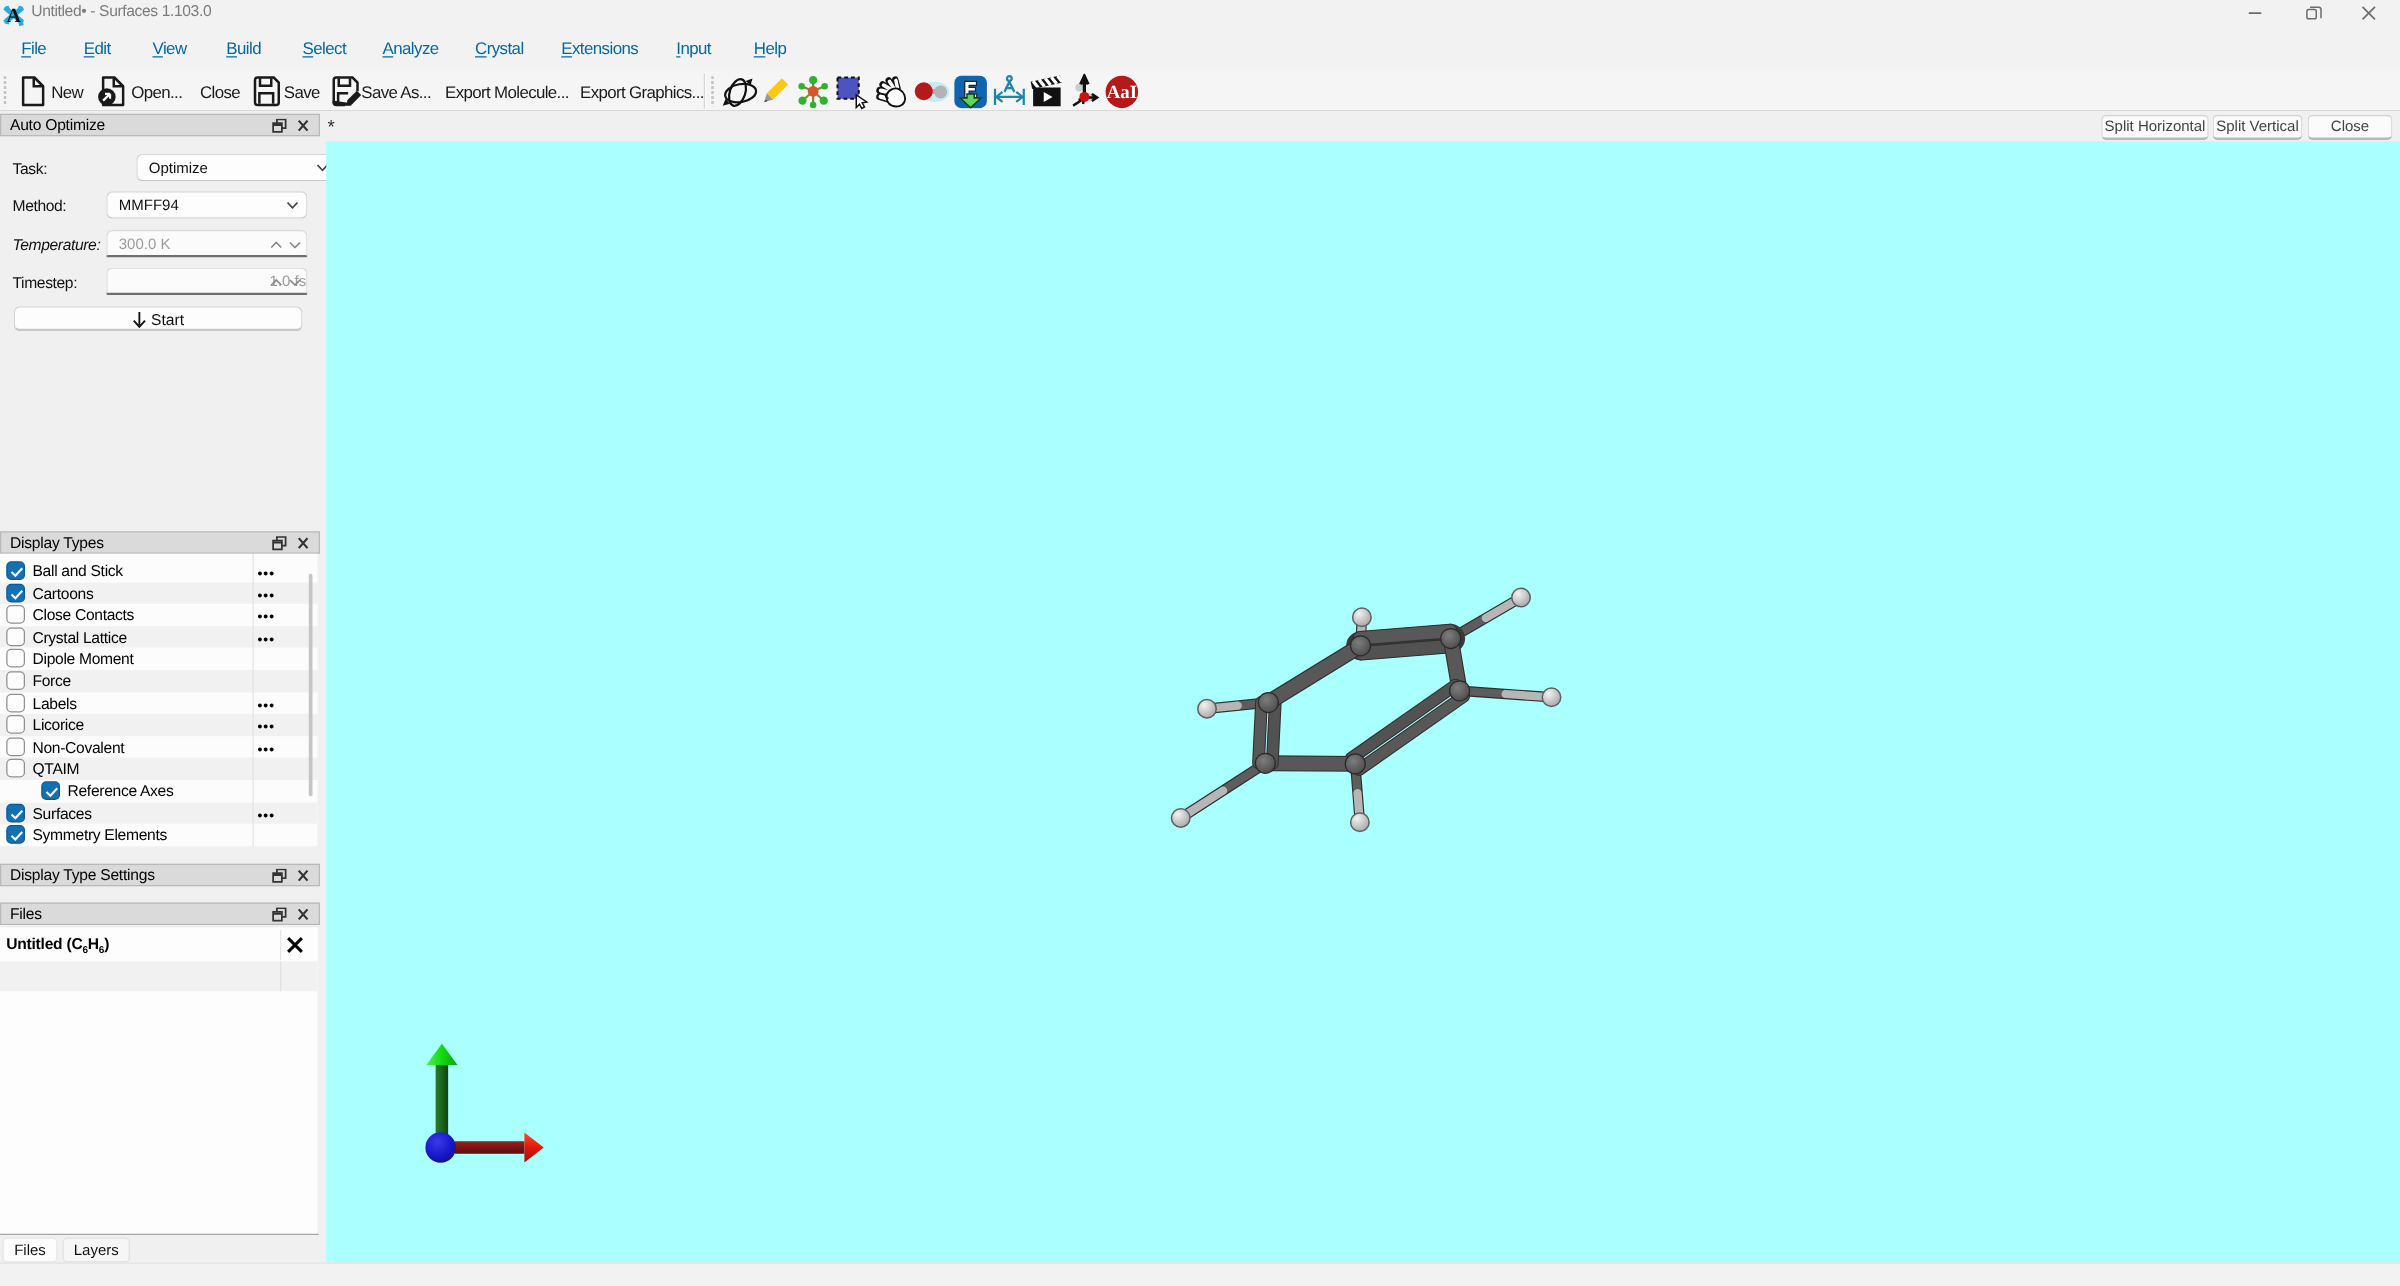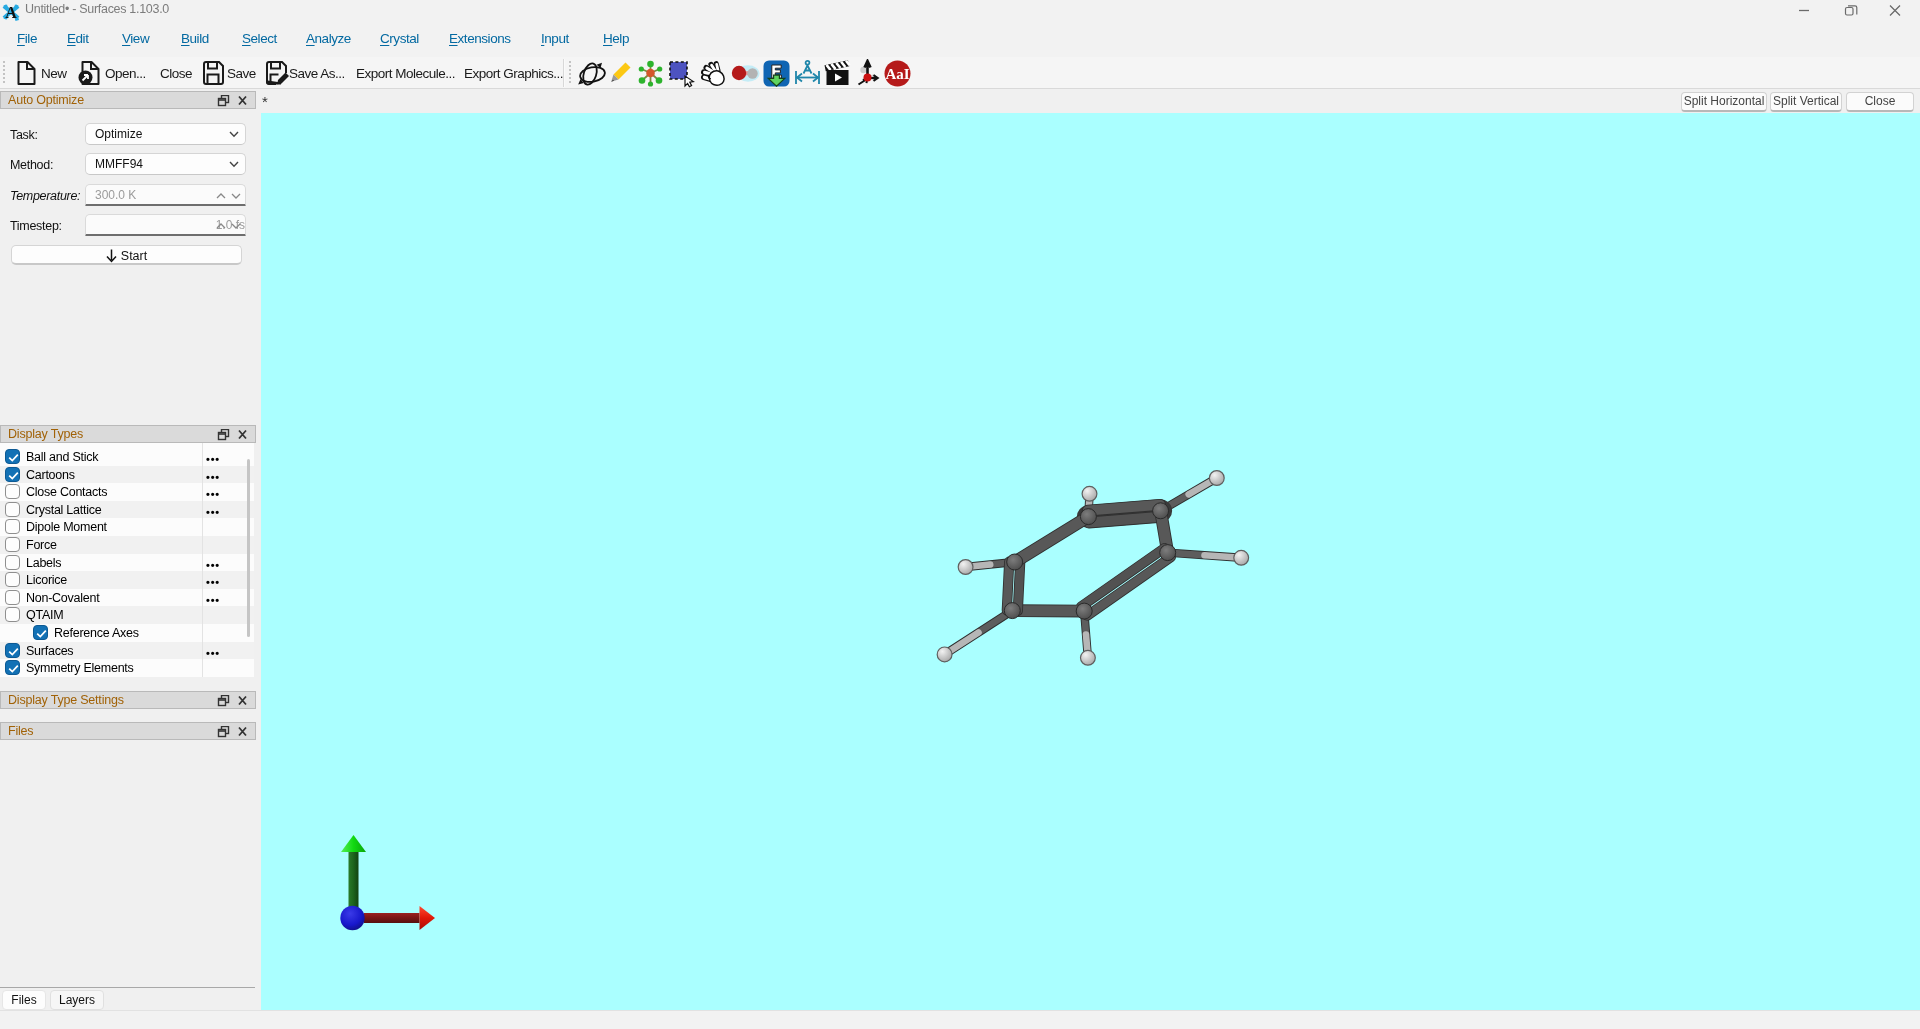--- a/index.html
+++ b/index.html
@@ -18,21 +18,21 @@
 .tbtext { position:absolute; top:9px; font-size:13.5px; letter-spacing:-0.5px; color:#1a1a1a; }
 .handle { position:absolute; top:4px; width:2px; height:24px;
   background-image:repeating-linear-gradient(to bottom,#c3c3c3 0 2px, transparent 2px 4px); }
 
 #tabstrip { left:256px; top:89px; width:1664px; height:24px; background:#f0f0f0; }
 .vbtn { position:absolute; top:3px; height:20px; background:#fbfbfb; border:1px solid #d2d2d2; border-bottom:2px solid #b8b8b8; border-radius:4px; font-size:12px; color:#444; text-align:center; line-height:17px; }
 
 #viewport { left:261px; top:113px; width:1659px; height:897px; background:#aaffff; }
 
 #dockcol { left:0; top:89px; width:256px; height:921px; background:#f0f0f0; }
-.dhead { position:absolute; left:0; width:256px; height:18px; background:#dadada; border:1px solid #b9b9b9; font-size:12.5px; letter-spacing:-0.2px; color:#a16207; padding-left:7px; line-height:16px; }
+.dhead { position:absolute; left:0; width:256px; height:18px; background:#dadada; border:1px solid #b9b9b9; font-size:12.5px; letter-spacing:-0.2px; color:#000000; padding-left:7px; line-height:16px; }
 .dicons { position:absolute; top:3px; right:7px; }
 
 .flabel { position:absolute; left:10px; font-size:12.5px; letter-spacing:-0.3px; color:#111; }
 .combo { position:absolute; left:85px; width:161px; height:22px; background:#fdfdfd; border:1px solid #d5d5d5; border-bottom:1px solid #c8c8c8; border-radius:5px; font-size:12px; color:#111; padding-left:9px; line-height:20px; }
 .spin { position:absolute; left:85px; width:161px; height:22px; background:#fbfbfb; border:1px solid #dadada; border-bottom:2px solid #6e6e6e; border-radius:5px 5px 1px 1px; font-size:12px; color:#9b9b9b; padding-left:9px; line-height:20px; }
 
 #dtlist { left:0; top:354px; width:254px; height:234px; background:#fcfcfc; }
 .row { position:absolute; left:0; width:254px; height:17.6px; }
 .row.alt { background:#f1f1f1; }
 .cb { position:absolute; left:5px; top:1px; width:15px; height:15px; border-radius:4px; }
@@ -222,21 +222,21 @@
 
   <div class="dhead" style="top:2px;">Auto Optimize
     <svg class="dicons" width="42" height="12" viewBox="0 0 42 12">
       <rect x="15.5" y="0.5" width="7" height="7" fill="none" stroke="#333" stroke-width="1.4"></rect>
       <rect x="12.5" y="3.5" width="7" height="7" fill="#dadada" stroke="#333" stroke-width="1.4"></rect>
       <path d="M13 5 h6" stroke="#333" stroke-width="1.6"></path>
       <path d="M33 1.5 L40 9.5 M40 1.5 L33 9.5" stroke="#333" stroke-width="1.8"></path>
     </svg>
   </div>
   <div class="flabel" style="top:39px;">Task:</div>
-  <div class="combo" style="top:34px;">Optimize
+  <div class="combo" style="top:34px;margin-left:24px;">Optimize
     <svg style="position:absolute; right:6px; top:7px;" width="10" height="7" viewBox="0 0 10 7">
         <path d="M1 1 L5 5.2 L9 1" fill="none" stroke="#444" stroke-width="1.4"></path>
       </svg>
   </div>
   <div class="flabel" style="top:69px;">Method:</div>
   <div class="combo" style="top:64px;">MMFF94
     <svg style="position:absolute; right:6px; top:7px;" width="10" height="7" viewBox="0 0 10 7">
         <path d="M1 1 L5 5.2 L9 1" fill="none" stroke="#444" stroke-width="1.4"></path>
       </svg>
   </div>
@@ -355,20 +355,32 @@
     </svg>
   </div>
 
   <div class="dhead" style="top:633px;">Files
     <svg class="dicons" width="42" height="12" viewBox="0 0 42 12">
       <rect x="15.5" y="0.5" width="7" height="7" fill="none" stroke="#333" stroke-width="1.4"></rect>
       <rect x="12.5" y="3.5" width="7" height="7" fill="#dadada" stroke="#333" stroke-width="1.4"></rect>
       <path d="M13 5 h6" stroke="#333" stroke-width="1.6"></path>
       <path d="M33 1.5 L40 9.5 M40 1.5 L33 9.5" stroke="#333" stroke-width="1.8"></path>
     </svg>
+  </div>
+  <div class="abs" id="filespanel">
+    <div class="abs" style="left:0; top:2px; width:254px; height:24px; background:#fdfdfd;">
+      <div class="abs" style="left:5px; top:4px; font-size:12.5px; letter-spacing:-0.2px; font-weight:bold; color:#000;">Untitled (C<sub style="font-size:8px;">6</sub>H<sub style="font-size:8px;">6</sub>)</div>
+      <svg class="abs" style="left:228px; top:4px;" width="16" height="16" viewBox="0 0 16 16">
+          <path d="M2.5 2.5 L13.5 13.5 M13.5 2.5 L2.5 13.5" stroke="#000" stroke-width="2.4"></path>
+        </svg>
+      <div class="abs" style="left:224px; top:0; width:1px; height:24px; background:#e4e4e4;"></div>
+    </div>
+    <div class="abs" style="left:0; top:27px; width:254px; height:24px; background:#f1f1f1;">
+      <div class="abs" style="left:224px; top:0; width:1px; height:24px; background:#e0e0e0;"></div>
+    </div>
   </div>
   <div class="abs" style="left:0; top:898px; width:255px; height:1px; background:#a8a8a8;"></div>
   <div class="abs" id="filetabs">
     <div class="btab" style="left:2px; width:44px; background:#fdfdfd; border:1px solid #e6e6e6; line-height:18px;">Files</div>
     <div class="btab" style="left:50px; width:54px; background:#f6f6f6; border:1px solid #e0e0e0; line-height:18px;">Layers</div>
   </div>
 </div>
 <div class="abs" id="viewport">
 <svg width="1659" height="897" viewBox="0 0 1659 897">
   <defs>

